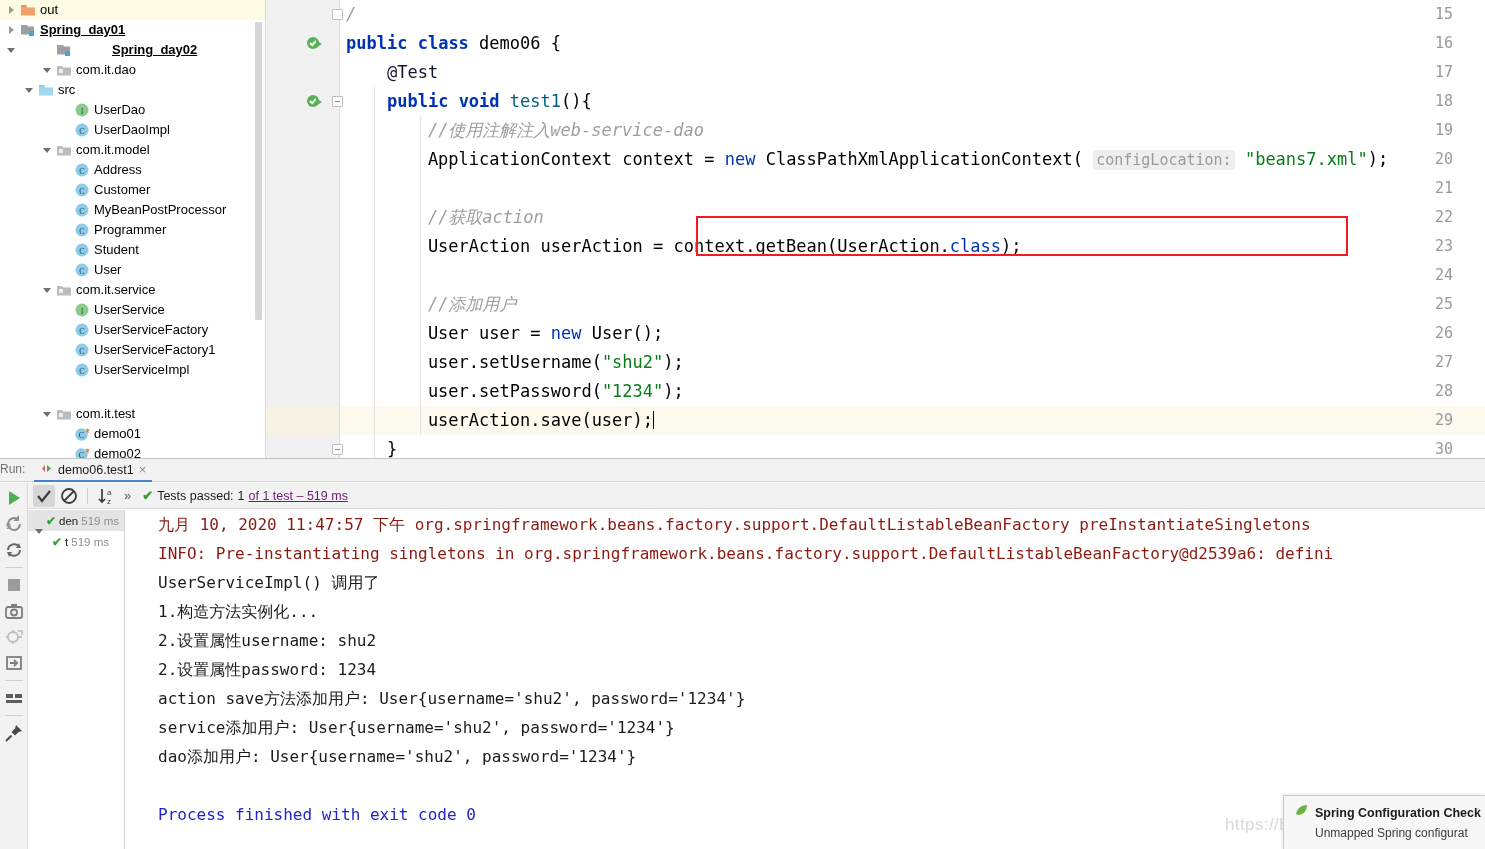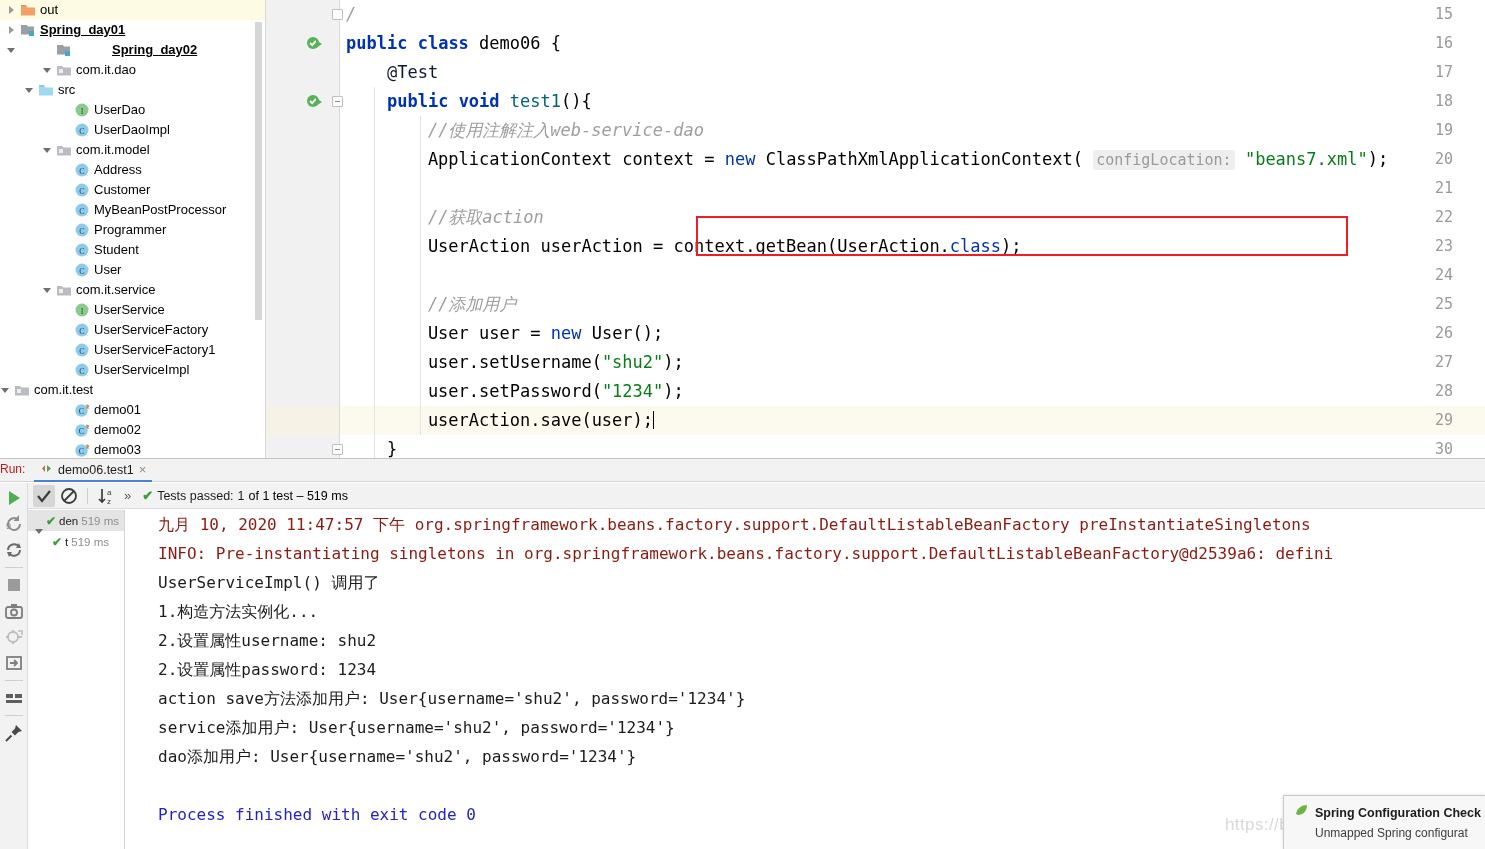--- a/index.html
+++ b/index.html
@@ -110,21 +110,21 @@
 
   
   .run-panel { position: absolute; left: 0; top: 458px; width: 1485px; height: 391px; background: #ffffff; }
   .run-divider { position: absolute; left: 0; top: 0; width: 1485px; height: 1px; background: #c4c4c4; }
 
   .run-tabbar {
     position: absolute; left: 0; top: 1px; width: 1485px; height: 23px;
     background: #f2f2f2; border-bottom: 1px solid #d4d4d4;
   }
   .run-label {
-    position: absolute; left: 0; top: 3px; font-size: 12px; color: #b91c1c;
+    position: absolute; left: 0; top: 3px; font-size: 12px; color: #737373;
   }
   .run-tab {
     position: absolute; left: 34px; top: 0; height: 23px;
     display: flex; align-items: center; gap: 5px;
     border-bottom: 2px solid #4682d0; padding: 0 6px;
   }
   .run-tab .tt { font-size: 12.5px; color: #1c1c1c; }
   .tabclose { color: #8b8b8b; font-size: 13px; line-height: 1; }
 
   .run-toolbar-top {
@@ -132,21 +132,21 @@
     background: #f2f2f2; border-bottom: 1px solid #dcdcdc;
     display: flex; align-items: center; gap: 3px; padding-left: 5px;
   }
   .tb-btn { width: 22px; height: 22px; position: relative; border-radius: 2px; }
   .tb-btn.pressed { background: #d6d6d6; }
   .tb-sep { width: 1px; height: 16px; background: #cfcfcf; margin: 0 4px; }
   .chev { color: #5a5a5a; font-size: 13px; padding: 0 4px; }
   .tests-status { display: flex; align-items: center; gap: 4px; margin-left: 4px; font-size: 12.5px; }
   .tp-green { color: #3b9e3b; font-weight: bold; font-size: 13px; }
   .tp-strong { color: #1c1c1c; }
-  .tp-dim { color: #000000; }
+  .tp-dim { color: #701a75; text-decoration: underline; }
 
   .run-sidebar {
     position: absolute; left: 0; top: 25px; width: 28px; height: 366px;
     background: #f2f2f2; border-right: 1px solid #dcdcdc;
     display: flex; flex-direction: column; align-items: center; padding-top: 3px; gap: 2px;
   }
   .side-btn { width: 24px; height: 24px; position: relative; }
   .side-sep { width: 18px; height: 1px; background: #cfcfcf; margin: 3px 0; }
 
   .test-tree {
@@ -388,21 +388,21 @@
           <div class="tree-row" style="padding-left: 60px;">
             <span class="arrow none"></span>
             <span class="ico">
               <svg width="16" height="16" viewBox="0 0 16 16">
                 <circle cx="8" cy="8" r="6.5" fill="#8ecbe8"></circle>
                 <text x="8" y="11.5" font-size="8" fill="#14455c" text-anchor="middle" font-family="serif">C</text>
               </svg>
             </span>
             <span class="tree-label">UserServiceImpl</span>
           </div>
-          <div class="tree-row" style="">
+          <div class="tree-row" style="padding-left: 42px; margin-top: 24px;">
             <span class="arrow expanded"></span>
             <span class="ico">
               <svg width="16" height="16" viewBox="0 0 16 16">
                 <path d="M1 4 h5 l1.3 1.6 H15 v8 H1 Z" fill="#b9bcc0"></path>
                 <rect x="3" y="7" width="4" height="4" fill="#ffffff" opacity="0.75"></rect>
               </svg>
             </span>
             <span class="tree-label">com.it.test</span>
           </div>
           <div class="tree-row" style="padding-left: 60px;">

